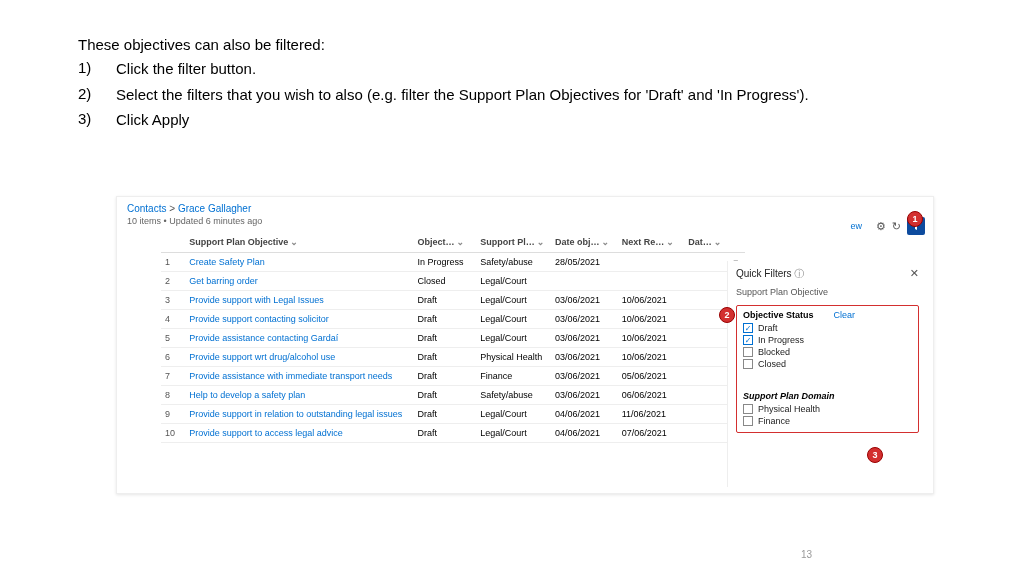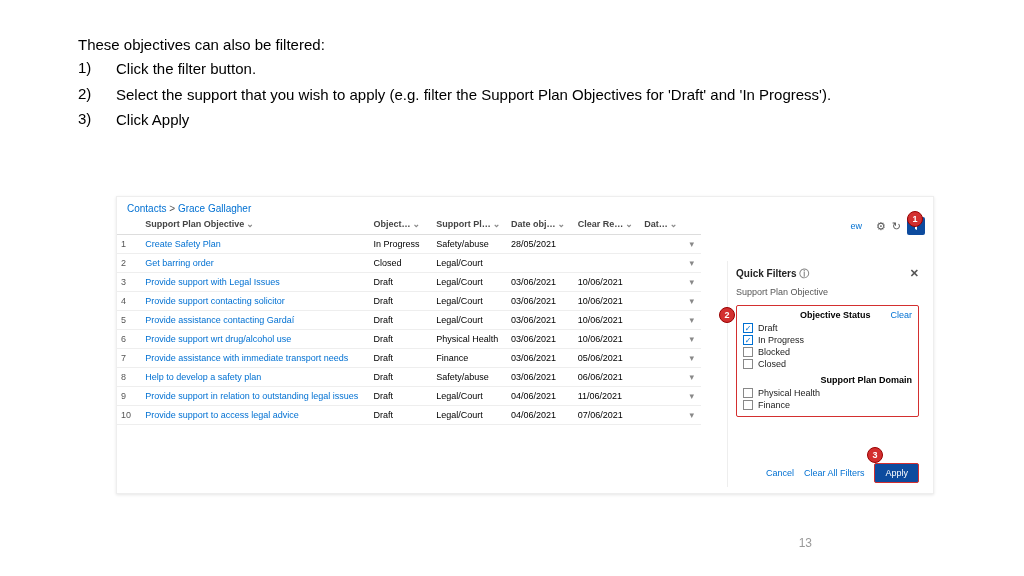--- a/index.html
+++ b/index.html
@@ -16,74 +16,75 @@
   .crumb .gt{color:#555;}
   .ttl{padding:0 10px;font-size:14px;font-weight:bold;color:#222;}
   .sub{padding:2px 10px 6px 10px;color:#666;font-size:9px;}
   .toolbar{position:absolute;right:8px;top:20px;display:flex;align-items:center;gap:6px;font-size:11px;color:#555;}
   .toolbar .newlbl{color:#0070d2;font-size:9px;margin-right:8px;}
   .toolbar .gear{cursor:pointer;}
   .toolbar .refresh{cursor:pointer;}
   .toolbar .filter{display:inline-flex;align-items:center;justify-content:center;width:18px;height:18px;background:#0d4b9e;color:#fff;border-radius:2px;cursor:pointer;}
   .toolbar .filter svg{width:10px;height:10px;fill:#fff;}
   
-  table.data{border-collapse:collapse;width:584px;table-layout:fixed;}
+  table.data{border-collapse:collapse;width:584px;table-layout:fixed;margin-left:44px;}
   table.data th{font-size:9px;font-weight:bold;text-align:left;padding:5px 4px;border-bottom:1px solid #ddd;color:#444;white-space:nowrap;overflow:hidden;text-overflow:ellipsis;}
   table.data th .chev{color:#888;margin-left:2px;}
   table.data td{font-size:9px;padding:4px 4px;border-bottom:1px solid #eee;white-space:nowrap;overflow:hidden;text-overflow:ellipsis;}
   table.data td.num{color:#555;text-align:left;}
   table.data td.link{color:#0070d2;cursor:pointer;}
   table.data td.dd{color:#888;text-align:center;cursor:pointer;}
   
   .filters{position:absolute;right:6px;top:64px;width:200px;background:#fff;border-left:1px solid #eee;padding:6px 8px 34px 8px;box-sizing:border-box;height:226px;}
-  .filters .hdr{display:flex;justify-content:space-between;align-items:flex-start;font-size:10px;font-weight:bold;color:#222;margin-bottom:6px;}
+  .filters .hdr{display:flex;justify-content:space-between;align-items:flex-start;font-size:10px;font-weight:normal;color:#222;margin-bottom:6px;}
   .filters .hdr .x{cursor:pointer;color:#555;font-size:11px;}
   .filters .grp{font-size:9px;color:#555;margin-bottom:8px;}
   .box{border:1.5px solid #d32f2f;border-radius:2px;padding:4px 6px;margin-bottom:8px;}
-  .box .ghdr{display:flex;justify-content:flex-end;font-size:9px;font-weight:bold;margin-bottom:3px;}
+  .box .ghdr{display:flex;justify-content:flex-start;font-size:9px;font-weight:bold;margin-bottom:3px;}
   .box .clear{color:#0070d2;font-weight:normal;cursor:pointer;margin-left:20px;}
   .chk{display:flex;align-items:center;font-size:9px;color:#222;margin:2px 0;}
   .chk .cb{display:inline-block;width:10px;height:10px;border:1px solid #888;margin-right:5px;font-size:8px;line-height:9px;text-align:center;color:#0070d2;box-sizing:border-box;}
   .chk .cb.on{border-color:#0070d2;}
   .ftr{position:absolute;bottom:4px;right:8px;display:flex;gap:10px;align-items:center;}
   .ftr .lnk{color:#0070d2;font-size:9px;cursor:pointer;}
   .ftr .apply{background:#0d4b9e;color:#fff;font-size:9px;padding:4px 10px;border-radius:2px;border:1.5px solid #d32f2f;cursor:pointer;}
   
   .callout{position:absolute;width:14px;height:14px;border-radius:50%;background:#d32f2f;color:#fff;font-size:9px;font-weight:bold;display:flex;align-items:center;justify-content:center;border:1px solid #900;}
-  .pgnum{position:absolute;right:36px;bottom:26px;color:#999;font-size:12px;margin-left:24px;}
+  .pgnum{position:absolute;right:36px;bottom:16px;color:#999;font-size:10px;margin-left:24px;}
 </style>
 </head>
 <body>
 
 <div class="page">
 
   <div class="instr">
     <div>These objectives can also be filtered:</div>
     <ol class="olist">
       <li>
           <span class="num">1)</span>
           <span class="txt">Click the filter button.</span>
         </li>
       <li>
           <span class="num">2)</span>
-          <span class="txt">Select the support that you wish to apply (e.g. filter the Support Plan Objectives for 'Draft' and 'In Progress').</span>
+          <span class="txt">Select the filters that you wish to also (e.g. filter the Support Plan Objectives for 'Draft' and 'In Progress').</span>
         </li>
       <li>
           <span class="num">3)</span>
           <span class="txt">Click Apply</span>
         </li>
     </ol>
   </div>
 
   <div class="shot">
     <div class="crumb">
       <span>Contacts</span>
       <span class="gt">&gt;</span>
       <span>Grace Gallagher</span>
     </div>
+    <div class="sub">10 items • Updated 6 minutes ago</div>
 
     <div class="toolbar">
       <span class="newlbl">ew</span>
       <span class="gear">⚙</span>
       <span class="refresh">↻</span>
       <span class="filter">
         <svg viewBox="0 0 10 10">
             <path d="M0 0h10L6 5v4L4 8V5z"></path>
           </svg>
       </span>
@@ -100,21 +101,21 @@
           <col style="width:42px">
           <col style="width:18px">
       </colgroup>
       <thead>
         <tr>
           <th></th>
           <th><span>Support Plan Objective</span><span class="chev">⌄</span></th>
           <th><span>Object…</span><span class="chev">⌄</span></th>
           <th><span>Support Pl…</span><span class="chev">⌄</span></th>
           <th><span>Date obj…</span><span class="chev">⌄</span></th>
-          <th><span>Clear Re…</span><span class="chev">⌄</span></th>
+          <th><span>Next Re…</span><span class="chev">⌄</span></th>
           <th><span>Dat…</span><span class="chev">⌄</span></th>
           <th></th>
         </tr>
       </thead>
       <tbody id="tbody">
           <tr>
             <td class="num">1</td>
             <td class="link">Create Safety Plan</td>
             <td>In Progress</td>
             <td>Safety/abuse</td>
@@ -239,40 +240,35 @@
             </div>
             <div class="chk">
               <span class="cb"></span>
               <span>Blocked</span>
             </div>
             <div class="chk">
               <span class="cb"></span>
               <span>Closed</span>
             </div>
           </div>
-        <div class="ghdr" style="margin-top:6px;">
+        <div class="ghdr" style="margin-top:22px;font-style:italic;">
           <span>Support Plan Domain</span>
         </div>
         <div id="domain-opts">
             <div class="chk">
               <span class="cb"></span>
               <span>Physical Health</span>
             </div>
             <div class="chk">
               <span class="cb"></span>
               <span>Finance</span>
             </div>
           </div>
       </div>
 
-      <div class="ftr">
-        <span class="lnk">Cancel</span>
-        <span class="lnk">Clear All Filters</span>
-        <span class="apply">Apply</span>
-      </div>
     </div>
 
     <div class="callout" style="right:10px;top:14px;">1</div>
     <div class="callout" style="right:198px;top:110px;">2</div>
     <div class="callout" style="right:50px;top:250px;">3</div>
   </div>
 
   <div class="pgnum">13</div>
 </div>
 

